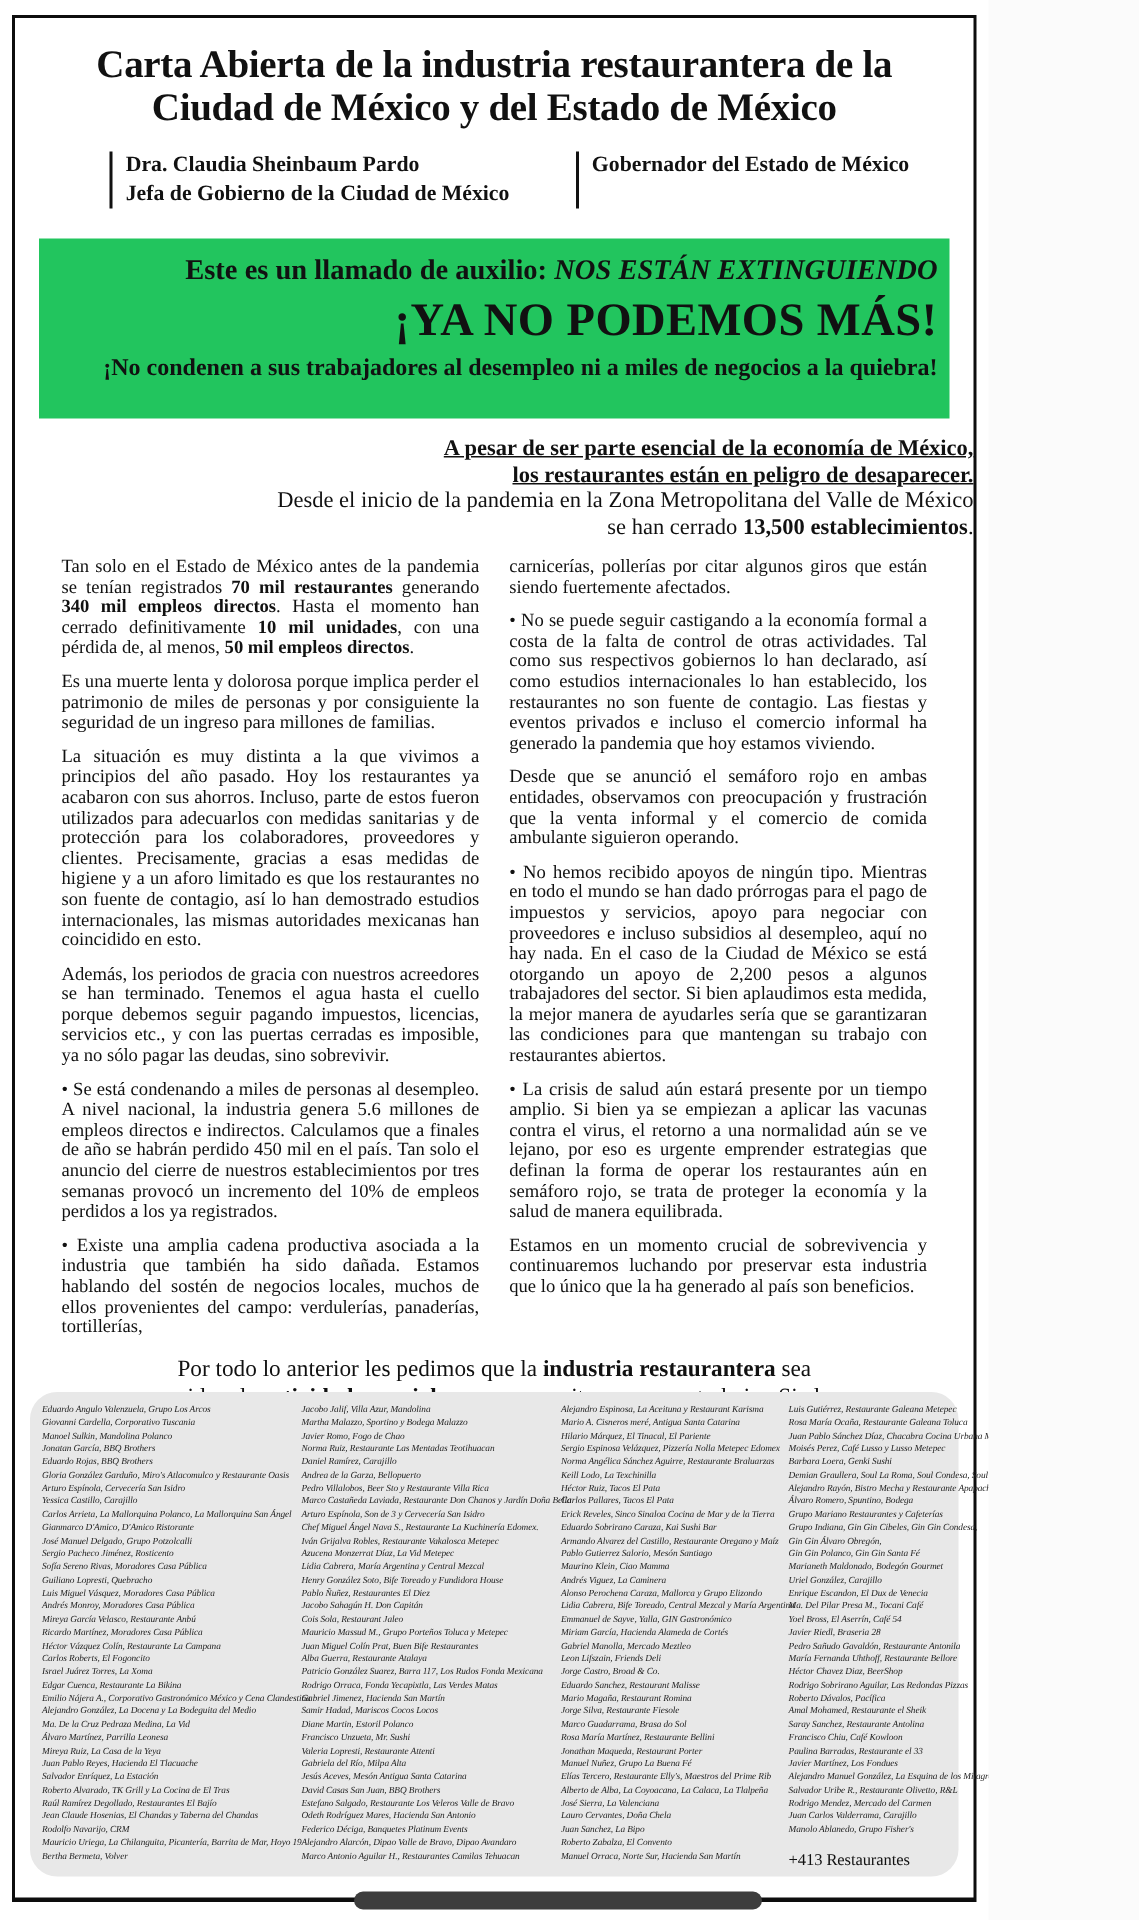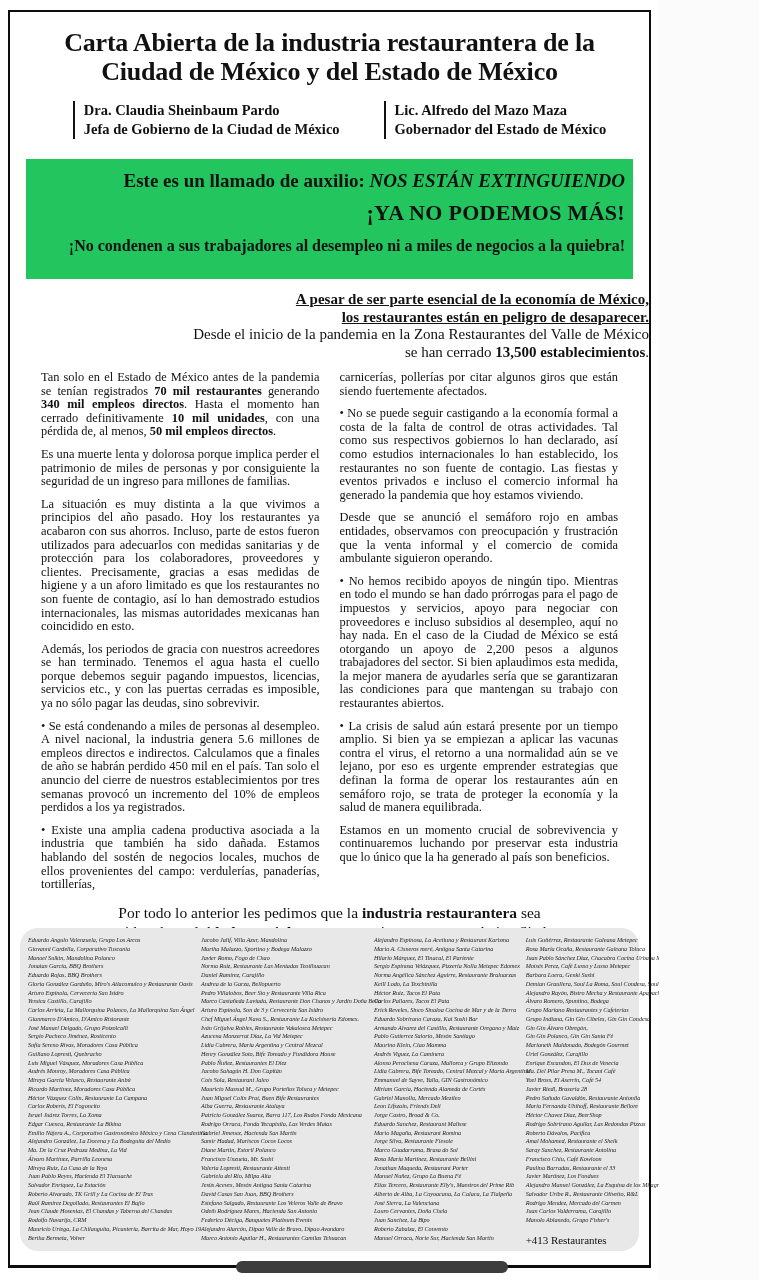--- a/index.html
+++ b/index.html
@@ -17,21 +17,21 @@
   }
   .addressees{display:flex;justify-content:center;gap:44px;margin-top:15px;padding-left:20px;}
   .addressee{border-left:2px solid #111;padding-left:9px;font-weight:bold;font-size:14.5px;line-height:19px;}
   .banner{
     margin:20px 16px 0;background:#22c55e;text-align:right;
     padding:11px 8px 24px;
   }
   .banner-line1{font-size:19px;line-height:22px;}
   .banner-line1 .seg-b{font-weight:bold;}
   .banner-line1 .seg-i{font-style:italic;}
-  .banner-line2{font-size:22px;line-height:34px;font-weight:bold;margin-top:4px;letter-spacing:0.3px;}
+  .banner-line2{font-size:31px;line-height:34px;font-weight:bold;margin-top:4px;letter-spacing:0.3px;}
   .banner-line3{font-size:16px;line-height:18px;font-weight:bold;margin-top:7px;}
   .statement{margin-top:12px;text-align:right;font-size:15px;line-height:17.5px;}
   .st-u{font-weight:bold;text-decoration:underline;}
   .st-n .seg-b{font-weight:bold;}
   .body-cols{
     display:flex;gap:20px;margin:10px 31px 0;
     font-size:12.4px;line-height:13.6px;text-align:justify;
   }
   .col{flex:1;min-width:0;}
   .body-p{margin:0 0 9px;}
@@ -65,35 +65,34 @@
   <div class="frame">
 
     <h1 class="title"><span>Carta Abierta de la industria restaurantera de la</span><br><span>Ciudad de México y del Estado de México</span></h1>
 
     <div class="addressees">
       <div class="addressee">
         <div>Dra. Claudia Sheinbaum Pardo</div>
         <div>Jefa de Gobierno de la Ciudad de México</div>
       </div>
       <div class="addressee">
-        <div>Lic. Alfredo del Mazo Maza</div>
         <div>Gobernador del Estado de México</div>
       </div>
     </div>
 
     <div class="banner">
       <div class="banner-line1"><span class="seg-b">Este es un llamado de auxilio: </span><span class="seg-b seg-i">NOS ESTÁN EXTINGUIENDO</span></div>
       <div class="banner-line2">¡YA NO PODEMOS MÁS!</div>
       <div class="banner-line3">¡No condenen a sus trabajadores al desempleo ni a miles de negocios a la quiebra!</div>
     </div>
 
     <div class="statement">
       <div class="st-u">A pesar de ser parte esencial de la economía de México,</div>
       <div class="st-u">los restaurantes están en peligro de desaparecer.</div>
-      <div class="st-n">Desde el inicio de la pandemia en la Zona Restaurantes del Valle de México</div>
+      <div class="st-n">Desde el inicio de la pandemia en la Zona Metropolitana del Valle de México</div>
       <div class="st-n"><span>se han cerrado </span><span class="seg-b">13,500 establecimientos</span><span>.</span></div>
     </div>
 
     <div class="body-cols">
       <div class="col">
           <p class="body-p"><span>Tan solo en el Estado de México antes de la pandemia se tenían registrados </span><span class="seg-b">70 mil restaurantes</span><span> generando </span><span class="seg-b">340 mil empleos directos</span><span>. Hasta el momento han cerrado definitivamente </span><span class="seg-b">10 mil unidades</span><span>, con una pérdida de, al menos, </span><span class="seg-b">50 mil empleos directos</span><span>.</span></p>
           <p class="body-p"><span>Es una muerte lenta y dolorosa porque implica perder el patrimonio de miles de personas y por consiguiente la seguridad de un ingreso para millones de familias.</span></p>
           <p class="body-p"><span>La situación es muy distinta a la que vivimos a principios del año pasado. Hoy los restaurantes ya acabaron con sus ahorros. Incluso, parte de estos fueron utilizados para adecuarlos con medidas sanitarias y de protección para los colaboradores, proveedores y clientes. Precisamente, gracias a esas medidas de higiene y a un aforo limitado es que los restaurantes no son fuente de contagio, así lo han demostrado estudios internacionales, las mismas autoridades mexicanas han coincidido en esto.</span></p>
           <p class="body-p"><span>Además, los periodos de gracia con nuestros acreedores se han terminado. Tenemos el agua hasta el cuello porque debemos seguir pagando impuestos, licencias, servicios etc., y con las puertas cerradas es imposible, ya no sólo pagar las deudas, sino sobrevivir.</span></p>
           <p class="body-p"><span>• Se está condenando a miles de personas al desempleo. A nivel nacional, la industria genera 5.6 millones de empleos directos e indirectos. Calculamos que a finales de año se habrán perdido 450 mil en el país. Tan solo el anuncio del cierre de nuestros establecimientos por tres semanas provocó un incremento del 10% de empleos perdidos a los ya registrados.</span></p>

